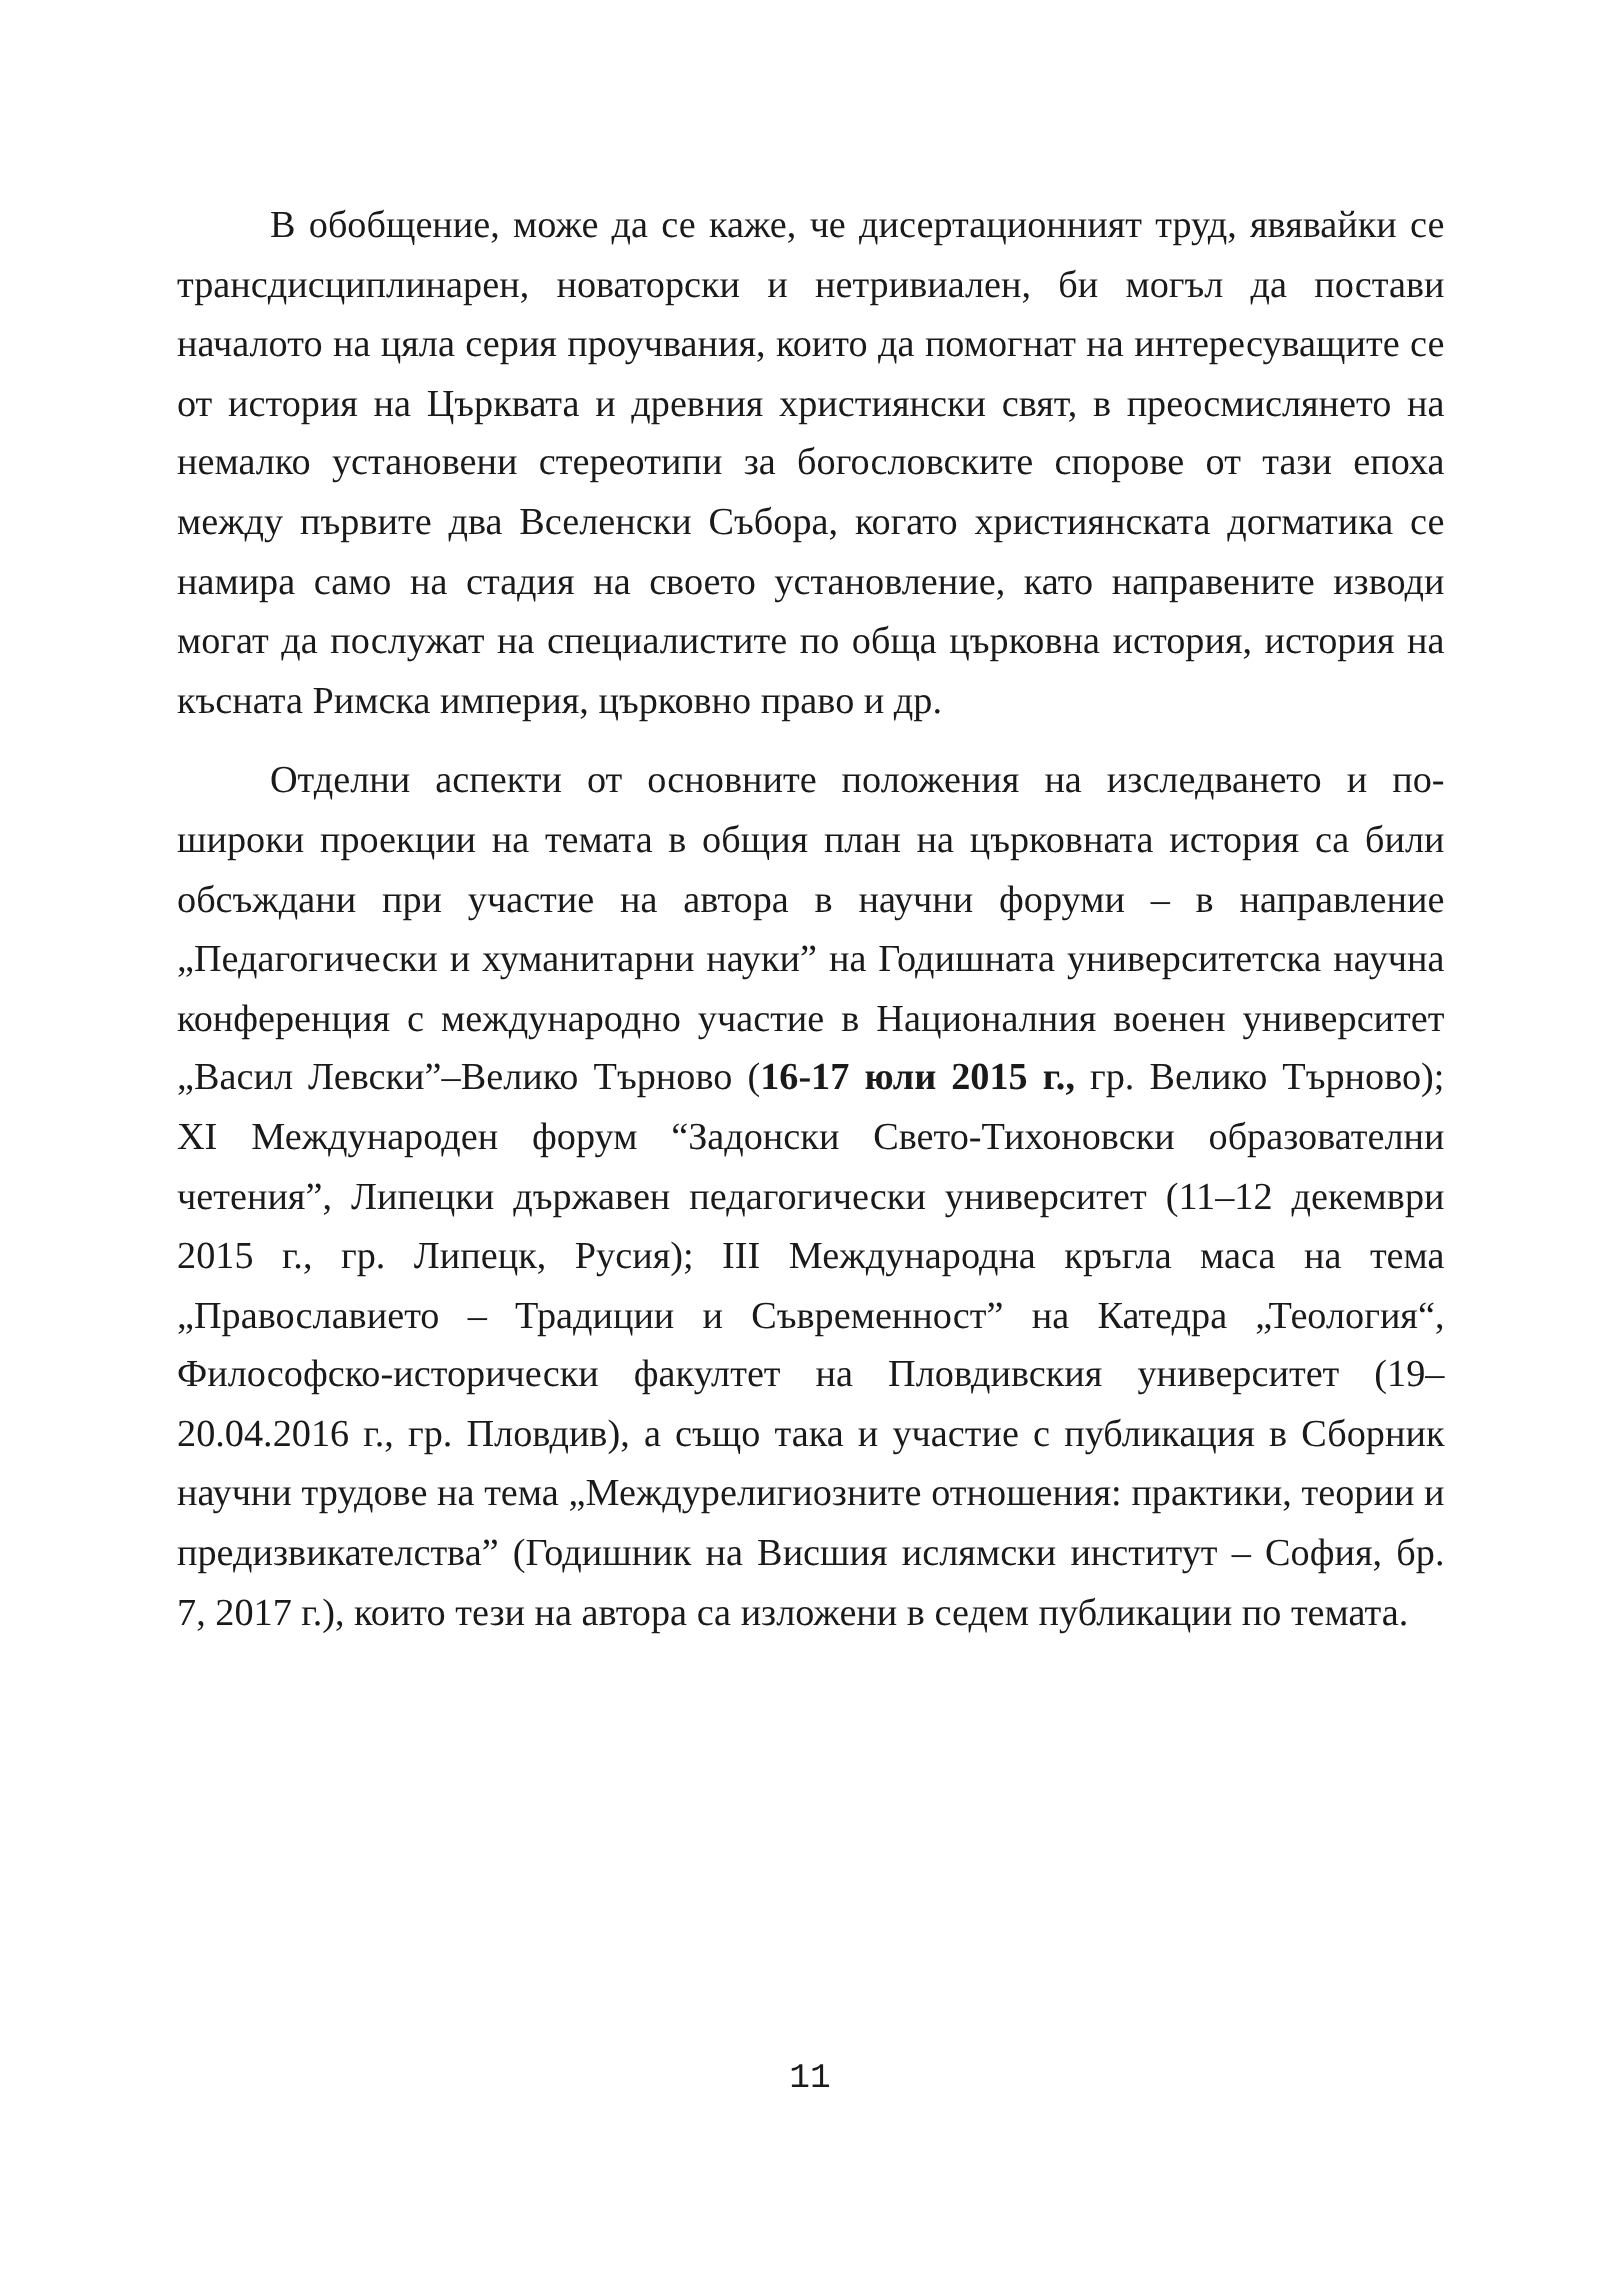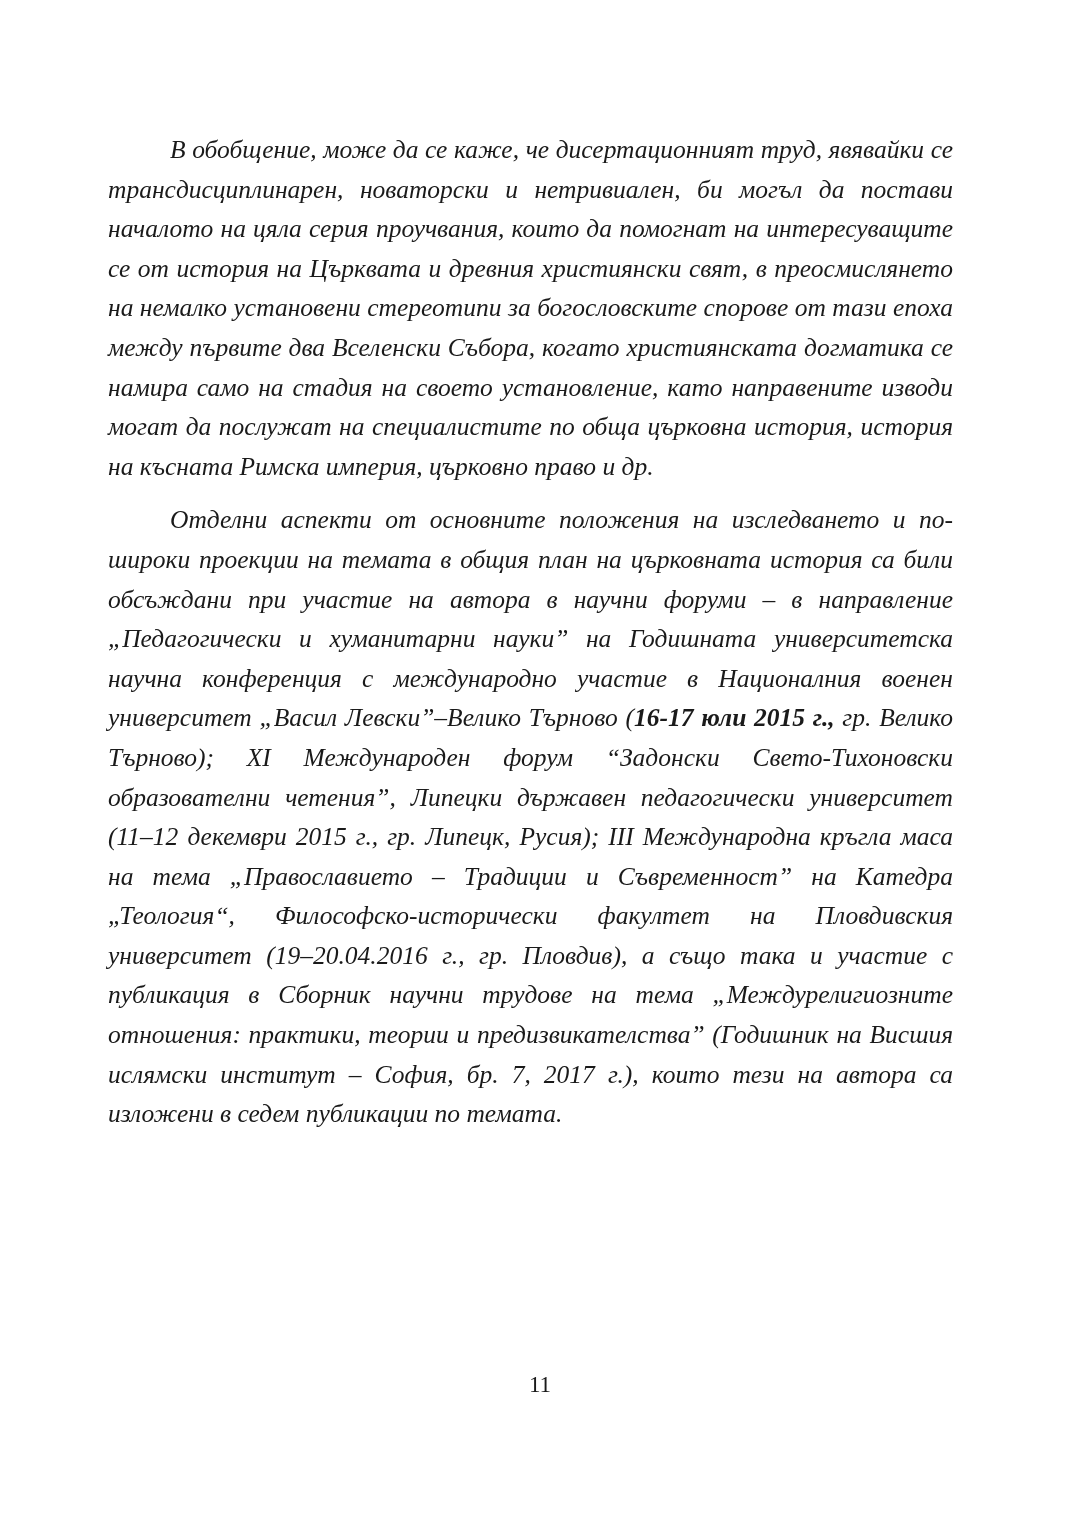--- a/index.html
+++ b/index.html
@@ -11,24 +11,23 @@
     width: 1080px;
     height: 1530px;
     background: #ffffff;
     position: relative;
     box-sizing: border-box;
     font-family: "Liberation Serif", "DejaVu Serif", serif;
     color: #1a1a1a;
   }
   .content {
     position: absolute;
-    left: 108px;
+    left: 118px;
     top: 130px;
     width: 845px;
-    font-style: italic;
   }
   p.body-par {
     margin: 0;
     font-size: 25.5px;
     line-height: 39.6px;
     text-align: justify;
     text-indent: 62px;
     text-justify: inter-word;
     hyphens: manual;
   }
@@ -47,21 +46,21 @@
   .bold {
     font-weight: bold;
   }
   .page-number {
     position: absolute;
     left: 0;
     right: 0;
     top: 1372px;
     text-align: center;
     font-size: 23px;
-    font-family: Liberation Serif, serif;
+    font-family: Liberation Mono, monospace;
     color: #1a1a1a;
   }
 </style>
 </head>
 <body>
 
 <div class="page">
   <div class="content">
 
     <p class="body-par">В обобщение, може да се каже, че дисертационният труд, явявайки се трансдисциплинарен, новаторски и нетривиален, би могъл да постави началото на цяла серия проучвания, които да помогнат на интересуващите се от история на Църквата и древния християнски свят, в преосмислянето на немалко установени стереотипи за богословските спорове от тази епоха между първите два Вселенски Събора, когато християнската догматика се намира само на стадия на своето установление, като направените изводи могат да послужат на специалистите по обща църковна история, история на късната Римска империя, църковно право и др.</p>

